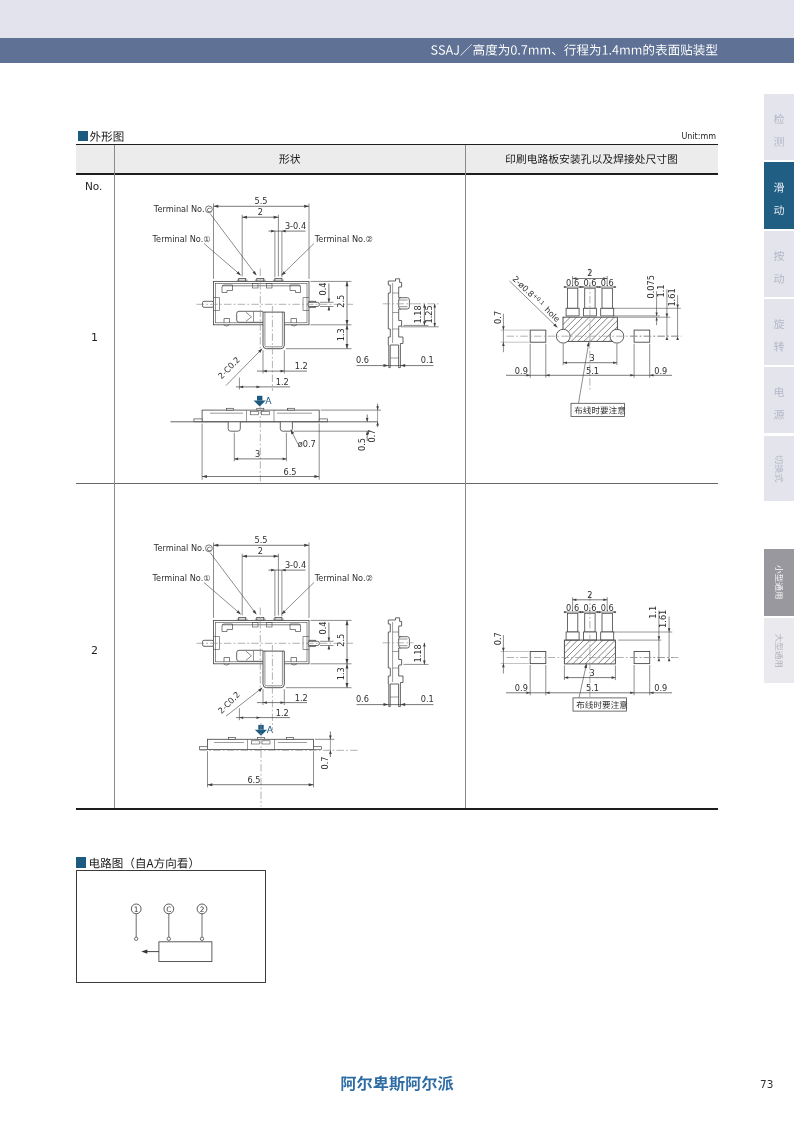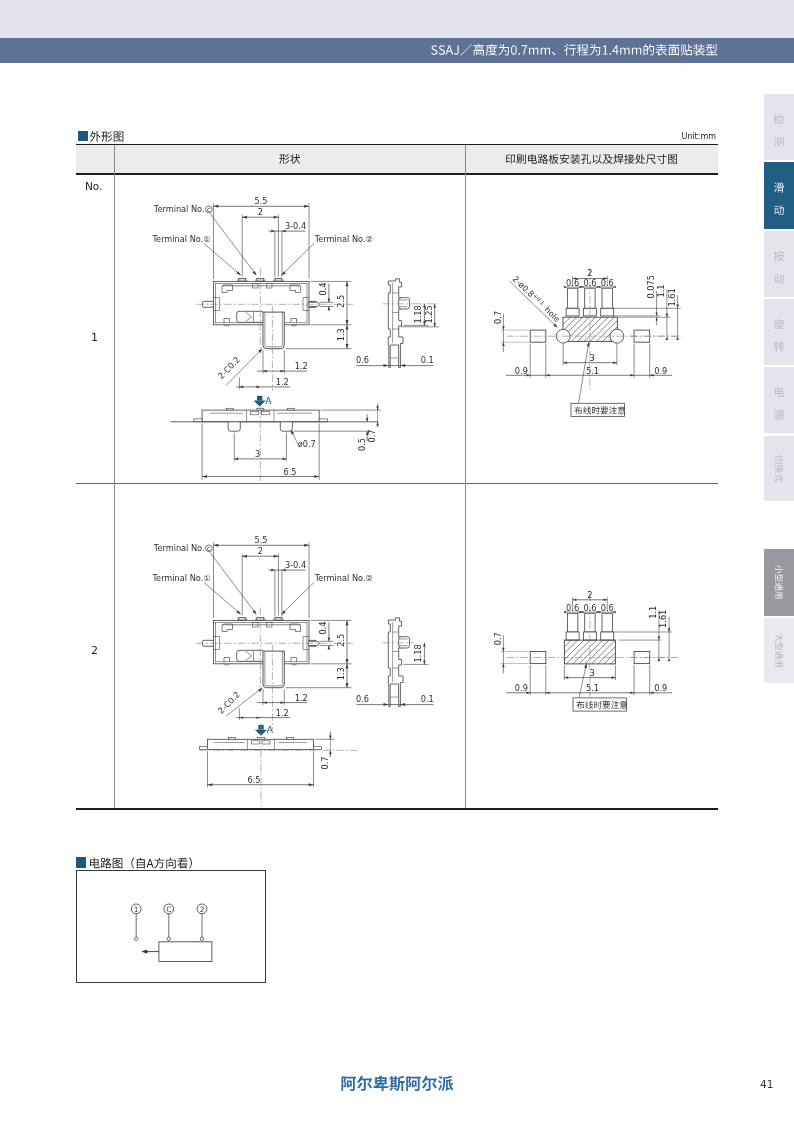--- a/index.html
+++ b/index.html
@@ -66,21 +66,21 @@
 <div class="tbl-line" style="left:76px; top:483.2px; width:642px; height:1px; background:#666;"></div>
 <div class="tbl-line" style="left:76px; top:808px; width:642px; height:2.2px;"></div>
 <div class="col-line" style="left:113.5px; top:145.3px; height:662.7px;"></div>
 <div class="col-line" style="left:465px; top:145.3px; height:662.7px;"></div>
 <div class="no-label" style="left:85px; top:151.5px; font-size:10.5px;margin-top:28px;">No.</div>
 <div class="no-label" style="left:91px; top:330.5px; font-size:11px;">1</div>
 <div class="no-label" style="left:91px; top:644px; font-size:11px;">2</div>
 
 <div class="sq" style="left:75.9px; top:857.2px;"></div>
 <div class="circuit-box"></div>
-<div class="pagenum">41</div>
+<div class="pagenum">73</div>
 
 <svg class="overlay" width="794" height="1123">
 <path transform="translate(430.53,54.60) scale(0.012600,-0.012600)" d="M304 -13Q226 -13 161 16Q95 45 48 95L103 159Q142 118 195 93Q248 68 305 68Q378 68 418 101Q459 134 459 187Q459 226 443 249Q426 272 399 287Q371 303 336 318L231 364Q197 379 163 402Q128 425 105 462Q82 499 82 552Q82 609 112 652Q142 696 194 721Q246 746 313 746Q379 746 435 721Q490 696 528 656L480 597Q446 628 405 647Q365 665 313 665Q251 665 214 637Q176 608 176 559Q176 523 195 500Q213 477 241 463Q269 449 298 436L402 391Q444 373 479 348Q513 323 533 286Q553 249 553 195Q553 137 523 90Q493 42 437 15Q381 -13 304 -13Z M900 -13Q822 -13 757 16Q691 45 644 95L699 159Q738 118 791 93Q844 68 901 68Q974 68 1014 101Q1055 134 1055 187Q1055 226 1039 249Q1022 272 995 287Q967 303 932 318L827 364Q793 379 759 402Q724 425 701 462Q678 499 678 552Q678 609 708 652Q738 696 790 721Q842 746 909 746Q975 746 1031 721Q1086 696 1124 656L1076 597Q1042 628 1001 647Q961 665 909 665Q847 665 810 637Q772 608 772 559Q772 523 791 500Q809 477 837 463Q865 449 894 436L998 391Q1040 373 1075 348Q1109 323 1129 286Q1149 249 1149 195Q1149 137 1119 90Q1089 42 1033 15Q977 -13 900 -13Z M1196 0 1444 733H1547L1796 0H1698L1570 410Q1550 473 1532 533Q1514 594 1496 658H1492Q1475 594 1457 533Q1438 473 1419 410L1289 0ZM1325 224V297H1663V224Z M2037 -13Q1967 -13 1917 16Q1868 46 1835 103L1901 151Q1926 106 1957 87Q1989 68 2028 68Q2088 68 2117 104Q2146 141 2146 224V733H2239V215Q2239 152 2218 100Q2197 48 2153 17Q2108 -13 2037 -13Z M3271 846 3301 816 2399 -86 2369 -56Z M3394 736H4272V670H3394ZM3621 559V468H4054V559ZM3546 614H4132V413H3546ZM3431 357H4216V294H3503V-79H3431ZM4165 357H4240V0Q4240 -28 4232 -41Q4224 -55 4204 -63Q4184 -70 4151 -71Q4118 -72 4070 -72Q4067 -59 4060 -43Q4053 -27 4046 -15Q4068 -16 4089 -16Q4110 -16 4126 -16Q4142 -16 4148 -16Q4165 -15 4165 -1ZM3776 826 3848 843Q3862 812 3875 774Q3889 736 3895 712L3818 689Q3812 716 3800 755Q3787 794 3776 826ZM3656 235H4041V29H3656V85H3973V179H3656ZM3616 235H3687V-21H3616Z M4560 557H5272V495H4560ZM4574 265H5147V203H4574ZM4721 644H4793V389H5036V644H5110V329H4721ZM5127 265H5142L5155 268L5202 243Q5161 166 5093 111Q5026 56 4940 20Q4854 -17 4757 -40Q4660 -62 4557 -74Q4554 -61 4545 -42Q4536 -23 4527 -10Q4622 -2 4714 17Q4807 36 4887 67Q4968 99 5030 145Q5092 191 5127 254ZM4734 215Q4784 149 4869 101Q4953 54 5062 25Q5172 -4 5297 -15Q5289 -23 5281 -34Q5272 -46 5265 -58Q5258 -70 5253 -80Q5126 -65 5014 -31Q4903 2 4815 57Q4727 112 4670 189ZM4496 741H5283V670H4496ZM4461 741H4536V469Q4536 409 4532 339Q4529 268 4519 194Q4509 120 4490 50Q4471 -20 4439 -80Q4432 -74 4419 -67Q4407 -61 4394 -55Q4381 -48 4372 -46Q4403 11 4421 77Q4438 143 4447 212Q4456 281 4459 347Q4461 412 4461 468ZM4808 827 4883 845Q4901 815 4917 779Q4934 742 4941 717L4863 696Q4856 722 4841 759Q4826 797 4808 827Z M5417 599H6188V524H5417ZM6158 599H6236Q6236 599 6235 592Q6235 584 6235 575Q6235 566 6235 560Q6229 410 6223 305Q6217 200 6209 133Q6202 65 6191 27Q6181 -11 6166 -28Q6149 -49 6130 -58Q6111 -66 6083 -69Q6057 -71 6013 -70Q5970 -70 5923 -67Q5922 -50 5915 -28Q5908 -6 5897 11Q5948 6 5991 6Q6034 5 6052 5Q6068 4 6078 7Q6088 10 6096 19Q6108 32 6117 68Q6126 103 6134 170Q6141 236 6147 338Q6153 440 6158 584ZM5746 838H5822V719Q5822 652 5816 574Q5811 496 5791 413Q5772 329 5731 246Q5690 162 5622 83Q5554 3 5449 -66Q5443 -57 5432 -47Q5422 -37 5411 -27Q5399 -17 5390 -11Q5490 54 5556 128Q5621 202 5660 280Q5699 358 5717 436Q5735 513 5741 585Q5746 657 5746 720ZM5497 784 5561 812Q5592 779 5623 737Q5654 695 5670 665L5602 632Q5592 653 5575 679Q5558 705 5537 733Q5517 761 5497 784ZM5834 371 5896 401Q5922 372 5949 337Q5976 302 6000 269Q6023 235 6036 209L5970 173Q5957 200 5935 234Q5913 269 5886 305Q5860 340 5834 371Z M6613 -13Q6544 -13 6492 29Q6441 71 6413 156Q6385 241 6385 369Q6385 497 6413 580Q6441 664 6492 705Q6544 746 6613 746Q6683 746 6734 705Q6785 663 6813 580Q6841 497 6841 369Q6841 241 6813 156Q6785 71 6734 29Q6683 -13 6613 -13ZM6613 61Q6655 61 6686 93Q6718 125 6735 194Q6753 262 6753 369Q6753 476 6735 544Q6718 611 6686 642Q6655 674 6613 674Q6572 674 6540 642Q6508 611 6491 544Q6473 476 6473 369Q6473 262 6491 194Q6508 125 6540 93Q6572 61 6613 61Z M7029 -13Q7002 -13 6982 6Q6963 26 6963 56Q6963 88 6982 107Q7002 126 7029 126Q7056 126 7076 107Q7095 88 7095 56Q7095 26 7076 6Q7056 -13 7029 -13Z M7366 0Q7371 104 7384 192Q7396 279 7420 357Q7444 434 7481 507Q7519 580 7573 655H7217V733H7676V678Q7612 595 7571 519Q7531 443 7508 364Q7486 285 7475 196Q7465 108 7461 0Z M7815 0V543H7890L7899 464H7901Q7937 503 7979 530Q8022 557 8070 557Q8133 557 8168 529Q8203 501 8220 453Q8263 499 8306 528Q8350 557 8400 557Q8483 557 8523 502Q8564 448 8564 344V0H8473V332Q8473 409 8449 443Q8424 477 8372 477Q8341 477 8307 457Q8274 436 8235 394V0H8144V332Q8144 409 8120 443Q8095 477 8043 477Q8012 477 7978 457Q7944 436 7907 394V0Z M8741 0V543H8816L8825 464H8827Q8863 503 8905 530Q8948 557 8996 557Q9059 557 9094 529Q9129 501 9146 453Q9189 499 9232 528Q9276 557 9326 557Q9409 557 9449 502Q9490 448 9490 344V0H9399V332Q9399 409 9375 443Q9350 477 9298 477Q9267 477 9233 457Q9200 436 9161 394V0H9070V332Q9070 409 9046 443Q9021 477 8969 477Q8938 477 8904 457Q8870 436 8833 394V0Z M9848 -56Q9816 -16 9778 24Q9740 64 9701 101Q9663 138 9627 167L9692 224Q9728 195 9768 157Q9808 119 9846 79Q9885 39 9916 2Z M11010 780H11502V708H11010ZM11303 482H11379V16Q11379 -19 11369 -37Q11359 -56 11334 -66Q11308 -74 11263 -75Q11219 -77 11145 -77Q11143 -62 11136 -41Q11129 -20 11120 -3Q11156 -4 11188 -5Q11220 -6 11244 -5Q11268 -5 11277 -5Q11291 -4 11297 1Q11303 5 11303 17ZM10966 504H11530V432H10966ZM10767 426 10833 492 10841 488V-83H10767ZM10882 626 10953 600Q10915 537 10865 474Q10815 411 10760 356Q10706 302 10653 259Q10647 267 10638 279Q10628 291 10618 303Q10608 315 10600 322Q10652 359 10704 408Q10755 457 10802 513Q10848 569 10882 626ZM10842 841 10914 811Q10881 768 10837 722Q10794 677 10746 636Q10699 594 10654 562Q10649 570 10641 582Q10634 593 10625 604Q10617 616 10610 622Q10652 651 10696 688Q10739 725 10778 765Q10816 805 10842 841Z M12219 369H12293V-32H12219ZM12000 396H12516V330H12000ZM11956 13H12538V-53H11956ZM12023 209H12494V144H12023ZM12107 733V549H12409V733ZM12037 798H12482V484H12037ZM11787 757H11861V-78H11787ZM11624 558H11986V488H11624ZM11791 531 11838 511Q11823 458 11801 402Q11779 345 11753 289Q11728 234 11699 186Q11671 137 11642 103Q11636 118 11625 138Q11613 158 11603 172Q11631 202 11658 244Q11685 286 11711 335Q11736 384 11757 434Q11778 485 11791 531ZM11936 826 11988 768Q11942 750 11883 734Q11824 718 11762 707Q11699 695 11640 687Q11638 699 11631 716Q11624 732 11618 744Q11674 754 11734 766Q11793 778 11846 794Q11899 809 11936 826ZM11857 430Q11867 421 11887 402Q11906 382 11929 360Q11952 337 11971 317Q11989 297 11997 288L11952 229Q11943 244 11926 267Q11910 290 11890 316Q11870 342 11852 364Q11834 386 11822 399Z M12657 599H13428V524H12657ZM13398 599H13476Q13476 599 13475 592Q13475 584 13475 575Q13475 566 13475 560Q13469 410 13463 305Q13457 200 13449 133Q13442 65 13431 27Q13421 -11 13406 -28Q13389 -49 13370 -58Q13351 -66 13323 -69Q13297 -71 13253 -70Q13210 -70 13163 -67Q13162 -50 13155 -28Q13148 -6 13137 11Q13188 6 13231 6Q13274 5 13292 5Q13308 4 13318 7Q13328 10 13336 19Q13348 32 13357 68Q13366 103 13374 170Q13381 236 13387 338Q13393 440 13398 584ZM12986 838H13062V719Q13062 652 13056 574Q13051 496 13031 413Q13012 329 12971 246Q12930 162 12862 83Q12794 3 12689 -66Q12683 -57 12672 -47Q12662 -37 12651 -27Q12639 -17 12630 -11Q12730 54 12796 128Q12861 202 12900 280Q12939 358 12957 436Q12975 513 12981 585Q12986 657 12986 720ZM12737 784 12801 812Q12832 779 12863 737Q12894 695 12910 665L12842 632Q12832 653 12815 679Q12798 705 12777 733Q12757 761 12737 784ZM13074 371 13136 401Q13162 372 13189 337Q13216 302 13240 269Q13263 235 13276 209L13210 173Q13197 200 13175 234Q13153 269 13126 305Q13100 340 13074 371Z M13663 0V76H13827V623H13696V681Q13745 690 13782 703Q13818 716 13848 733H13918V76H14065V0Z M14269 -13Q14242 -13 14222 6Q14203 26 14203 56Q14203 88 14222 107Q14242 126 14269 126Q14296 126 14316 107Q14335 88 14335 56Q14335 26 14316 6Q14296 -13 14269 -13Z M14748 0V500Q14748 527 14750 566Q14752 605 14753 633H14749Q14735 607 14721 579Q14706 552 14690 525L14523 275H14932V202H14428V262L14733 733H14834V0Z M15055 0V543H15130L15139 464H15141Q15177 503 15219 530Q15262 557 15310 557Q15373 557 15408 529Q15443 501 15460 453Q15503 499 15546 528Q15590 557 15640 557Q15723 557 15763 502Q15804 448 15804 344V0H15713V332Q15713 409 15689 443Q15664 477 15612 477Q15581 477 15547 457Q15514 436 15475 394V0H15384V332Q15384 409 15360 443Q15335 477 15283 477Q15252 477 15218 457Q15184 436 15147 394V0Z M15981 0V543H16056L16065 464H16067Q16103 503 16145 530Q16188 557 16236 557Q16299 557 16334 529Q16369 501 16386 453Q16429 499 16472 528Q16516 557 16566 557Q16649 557 16689 502Q16730 448 16730 344V0H16639V332Q16639 409 16615 443Q16590 477 16538 477Q16507 477 16473 457Q16440 436 16401 394V0H16310V332Q16310 409 16286 443Q16261 477 16209 477Q16178 477 16144 457Q16110 436 16073 394V0Z M16946 679H17250V25H16946V93H17181V612H16946ZM16902 679H16971V-54H16902ZM16941 401H17217V335H16941ZM17055 842 17136 828Q17121 781 17103 733Q17086 685 17071 651L17010 666Q17019 691 17027 722Q17036 753 17043 785Q17051 817 17055 842ZM17393 682H17700V613H17393ZM17673 682H17744Q17744 682 17744 675Q17744 668 17744 658Q17744 649 17743 644Q17737 472 17731 353Q17726 234 17718 158Q17710 83 17699 41Q17689 -1 17674 -19Q17657 -41 17639 -50Q17620 -58 17593 -61Q17568 -63 17527 -62Q17487 -62 17444 -59Q17443 -43 17437 -22Q17430 -1 17419 13Q17469 9 17509 8Q17550 7 17568 7Q17583 7 17593 10Q17602 14 17611 24Q17623 37 17633 78Q17642 118 17649 193Q17656 268 17662 385Q17668 501 17673 666ZM17413 844 17485 828Q17467 753 17442 682Q17416 610 17386 547Q17355 484 17321 436Q17314 442 17303 450Q17291 459 17279 467Q17267 474 17258 479Q17293 524 17322 582Q17351 641 17374 708Q17397 775 17413 844ZM17367 423 17426 456Q17454 421 17484 379Q17515 337 17541 298Q17568 259 17584 229L17520 189Q17505 220 17480 260Q17454 301 17424 343Q17395 386 17367 423Z M17920 751H18717V686H17920ZM17971 601H18673V539H17971ZM17880 450H18749V385H17880ZM18275 840H18351V397H18275ZM18259 433 18323 403Q18286 358 18237 317Q18187 276 18131 239Q18075 202 18016 172Q17957 143 17901 122Q17896 131 17887 142Q17878 154 17869 165Q17859 176 17851 183Q17906 201 17964 227Q18023 254 18078 287Q18132 320 18179 358Q18226 395 18259 433ZM18370 416Q18403 320 18461 241Q18519 162 18599 105Q18680 48 18782 19Q18773 11 18764 -1Q18755 -12 18746 -24Q18738 -36 18732 -47Q18626 -11 18544 52Q18461 114 18401 202Q18341 290 18302 398ZM18661 346 18723 302Q18673 260 18613 218Q18553 175 18502 146L18453 185Q18487 206 18525 234Q18563 262 18599 291Q18635 320 18661 346ZM18067 -79 18061 -15 18096 15 18394 104Q18395 88 18399 69Q18403 50 18406 38Q18302 4 18238 -16Q18175 -37 18141 -48Q18106 -60 18091 -66Q18076 -73 18067 -79ZM18067 -79Q18065 -70 18059 -57Q18054 -44 18047 -31Q18041 -19 18034 -11Q18047 -4 18060 11Q18073 25 18073 55V270H18150V-9Q18150 -9 18142 -14Q18134 -18 18121 -26Q18109 -34 18096 -44Q18084 -53 18076 -62Q18067 -71 18067 -79Z M19170 395H19445V334H19170ZM19170 221H19447V160H19170ZM18965 43H19671V-27H18965ZM18919 576H19711V-80H19635V506H18991V-80H18919ZM19135 533H19204V10H19135ZM19416 533H19485V13H19416ZM19265 741 19353 720Q19337 670 19321 617Q19305 564 19290 526L19222 546Q19230 573 19239 607Q19247 641 19255 676Q19262 712 19265 741ZM18873 774H19760V702H18873Z M20460 840H20530V328H20460ZM20496 640H20775V569H20496ZM20335 38H20708V-32H20335ZM20299 360H20743V-76H20674V290H20366V-80H20299ZM20038 652H20104V373Q20104 318 20097 257Q20090 196 20070 134Q20049 73 20008 17Q19967 -38 19897 -81Q19890 -70 19877 -55Q19863 -40 19852 -32Q19918 6 19955 56Q19993 105 20010 161Q20028 216 20033 271Q20038 325 20038 373ZM20083 127 20137 160Q20157 133 20178 100Q20199 68 20218 38Q20237 9 20248 -14L20190 -53Q20180 -29 20162 2Q20145 33 20124 66Q20103 99 20083 127ZM19901 785H20245V179H20179V717H19963V177H19901Z M21264 287 21323 261Q21287 224 21238 191Q21188 158 21131 131Q21074 103 21014 81Q20953 60 20895 46Q20887 59 20875 75Q20863 92 20852 102Q20910 114 20969 132Q21027 150 21083 174Q21138 198 21185 227Q21232 255 21264 287ZM21362 286Q21396 210 21456 150Q21515 90 21597 50Q21678 9 21776 -12Q21765 -22 21752 -41Q21739 -59 21733 -74Q21629 -49 21545 -2Q21462 45 21399 114Q21337 182 21298 270ZM21654 230 21709 189Q21679 169 21643 148Q21606 127 21570 108Q21533 90 21501 76L21456 112Q21488 127 21524 147Q21561 167 21595 189Q21630 211 21654 230ZM20867 309H21764V247H20867ZM21201 702H21750V636H21201ZM21231 477H21731V411H21231ZM21087 840H21157V369H21087ZM21439 840H21514V435H21439ZM20883 742 20929 785Q20962 764 20998 735Q21034 706 21053 682L21005 634Q20993 650 20973 669Q20952 688 20929 707Q20905 727 20883 742ZM20852 485Q20901 505 20969 535Q21037 566 21108 598L21123 536Q21060 506 20995 476Q20931 447 20878 422ZM21048 -85 21045 -30 21081 -4 21393 60Q21391 47 21390 29Q21389 11 21390 0Q21283 -24 21218 -38Q21154 -53 21120 -62Q21085 -70 21071 -75Q21056 -80 21048 -85ZM21048 -85Q21047 -76 21042 -65Q21038 -54 21033 -42Q21028 -31 21023 -24Q21033 -20 21045 -13Q21057 -7 21066 6Q21075 19 21075 39V160L21148 160V-21Q21148 -21 21138 -25Q21128 -29 21113 -36Q21099 -43 21084 -51Q21069 -60 21058 -68Q21048 -77 21048 -85ZM21254 375 21326 396Q21343 370 21359 338Q21375 307 21382 284L21306 260Q21299 283 21284 316Q21269 349 21254 375Z M21915 799H22367V733H21915ZM21882 595H22388V528H21882ZM21862 25H22767V-45H21862ZM21966 221H22663V152H21966ZM22203 772H22274V313H22203ZM22282 332H22359V-23H22282ZM22450 783H22519V448H22450ZM22637 834H22708V386Q22708 355 22700 339Q22693 323 22670 314Q22647 306 22610 303Q22573 301 22520 301Q22517 316 22510 336Q22503 355 22495 370Q22538 369 22572 369Q22606 368 22617 369Q22629 370 22633 374Q22637 377 22637 387ZM22010 771H22079V601Q22079 549 22067 492Q22056 435 22022 382Q21989 329 21923 288Q21919 296 21909 306Q21900 316 21890 325Q21881 335 21874 340Q21934 377 21963 421Q21991 465 22000 512Q22010 559 22010 602Z" fill="#ffffff"></path>
 <text x="-999" y="-999" font-size="1" fill="none">SSAJ／高度为0.7mm、行程为1.4mm的表面贴装型</text>
 <path transform="translate(89.50,140.80) scale(0.011600,-0.011600)" d="M222 687H468V616H222ZM611 840H689V-79H611ZM163 398 208 448Q240 429 276 403Q311 378 343 352Q374 326 393 306L347 249Q328 270 296 297Q265 324 230 350Q195 377 163 398ZM231 841 306 827Q285 732 255 644Q225 556 187 481Q149 406 103 348Q96 355 85 364Q73 373 61 382Q48 391 39 396Q85 448 122 518Q159 588 186 671Q214 753 231 841ZM444 687H458L473 690L525 674Q499 476 440 331Q380 185 294 86Q208 -13 101 -72Q95 -63 83 -50Q72 -38 60 -27Q48 -16 38 -10Q145 44 228 134Q311 225 366 357Q422 489 444 669ZM659 492 716 537Q759 504 807 463Q854 422 897 382Q939 342 966 311L904 258Q879 290 837 332Q796 373 749 415Q703 457 659 492Z M1058 778H1573V708H1058ZM1041 449H1586V379H1041ZM1404 760H1478V-79H1404ZM1172 760H1243V439Q1243 345 1234 252Q1224 160 1192 74Q1161 -12 1093 -86Q1088 -78 1078 -68Q1067 -59 1057 -50Q1046 -41 1037 -36Q1098 32 1127 110Q1155 188 1164 271Q1172 355 1172 439ZM1846 824 1917 795Q1880 749 1832 705Q1784 661 1732 623Q1679 585 1628 557Q1619 570 1604 585Q1588 600 1574 610Q1622 635 1673 669Q1724 703 1770 743Q1815 784 1846 824ZM1875 548 1943 520Q1905 471 1854 424Q1803 377 1748 336Q1692 295 1638 266Q1629 278 1614 293Q1599 308 1584 319Q1636 345 1690 382Q1744 419 1793 462Q1842 505 1875 548ZM1898 278 1968 250Q1926 181 1866 119Q1806 58 1735 7Q1663 -43 1586 -79Q1577 -65 1562 -48Q1547 -31 1532 -19Q1607 12 1676 57Q1746 103 1803 159Q1861 215 1898 278Z M2084 796H2917V-80H2842V728H2156V-80H2084ZM2126 29H2885V-38H2126ZM2375 279 2407 325Q2447 317 2491 304Q2535 292 2576 277Q2616 263 2644 250L2613 199Q2585 213 2544 228Q2504 244 2460 257Q2415 270 2375 279ZM2414 708 2477 686Q2449 641 2410 598Q2372 554 2330 517Q2287 480 2245 452Q2240 459 2230 467Q2220 476 2210 484Q2200 492 2192 497Q2256 535 2316 591Q2376 646 2414 708ZM2681 628H2695L2706 631L2749 606Q2711 544 2650 492Q2590 441 2516 401Q2443 361 2364 332Q2286 303 2210 285Q2206 294 2201 306Q2195 318 2188 328Q2181 339 2174 346Q2248 361 2324 386Q2400 411 2469 446Q2539 481 2594 524Q2649 567 2681 617ZM2370 573Q2414 521 2486 477Q2558 433 2645 402Q2733 370 2823 353Q2813 344 2800 327Q2788 310 2781 296Q2690 316 2601 352Q2513 388 2438 438Q2364 488 2315 548ZM2391 628H2704V570H2351ZM2275 152 2310 203Q2361 197 2416 188Q2472 178 2527 166Q2582 155 2630 142Q2679 129 2715 117L2682 61Q2634 78 2565 96Q2496 113 2420 128Q2344 144 2275 152Z" fill="#1c1c1c"></path>
 <text x="-999" y="-999" font-size="1" fill="none">外形图</text>
 <path transform="translate(278.90,163.00) scale(0.010800,-0.010800)" d="M58 778H573V708H58ZM41 449H586V379H41ZM404 760H478V-79H404ZM172 760H243V439Q243 345 234 252Q224 160 192 74Q161 -12 93 -86Q88 -78 78 -68Q67 -59 57 -50Q46 -41 37 -36Q98 32 127 110Q155 188 164 271Q172 355 172 439ZM846 824 917 795Q880 749 832 705Q784 661 732 623Q679 585 628 557Q619 570 604 585Q588 600 574 610Q622 635 673 669Q724 703 770 743Q815 784 846 824ZM875 548 943 520Q905 471 854 424Q803 377 748 336Q692 295 638 266Q629 278 614 293Q599 308 584 319Q636 345 690 382Q744 419 793 462Q842 505 875 548ZM898 278 968 250Q926 181 866 119Q806 58 735 7Q663 -43 586 -79Q577 -65 562 -48Q547 -31 532 -19Q607 12 676 57Q746 103 803 159Q861 215 898 278Z M1356 545H1951V471H1356ZM1666 513Q1688 394 1729 291Q1769 188 1829 109Q1890 30 1973 -16Q1964 -23 1953 -34Q1943 -45 1933 -57Q1924 -68 1918 -78Q1833 -25 1771 61Q1710 146 1669 258Q1628 369 1603 499ZM1741 774 1798 806Q1820 780 1844 748Q1868 717 1888 687Q1909 657 1921 634L1860 596Q1848 619 1829 650Q1809 681 1786 714Q1763 747 1741 774ZM1589 838H1663V605Q1663 524 1654 436Q1645 348 1617 258Q1589 169 1534 83Q1479 -2 1388 -78Q1377 -67 1360 -53Q1342 -40 1327 -30Q1416 43 1468 124Q1521 205 1547 288Q1573 372 1581 453Q1589 534 1589 605ZM1247 841H1321V-78H1247ZM1049 674 1106 709Q1131 681 1156 649Q1181 616 1203 584Q1225 553 1237 528L1175 486Q1164 512 1143 544Q1122 577 1097 611Q1073 645 1049 674ZM1032 194Q1075 228 1137 282Q1198 336 1260 394L1291 333Q1237 281 1181 227Q1124 174 1076 130Z" fill="#1f1f1f"></path>
 <path transform="translate(505.10,163.00) scale(0.010800,-0.010800)" d="M140 487H456V414H140ZM839 770H914V173Q914 141 906 121Q898 100 873 90Q850 80 810 77Q771 74 715 74Q713 86 708 101Q703 115 697 130Q691 144 685 155Q731 154 769 153Q806 153 818 153Q831 154 835 158Q839 162 839 174ZM533 770H880V695H608V-78H533ZM395 820 455 760Q410 741 354 723Q299 705 241 690Q182 675 127 663Q124 676 117 693Q109 711 103 723Q155 736 210 751Q264 767 313 785Q361 803 395 820ZM103 723H179V108L93 37Q90 47 85 62Q79 76 73 91Q66 106 60 115Q73 122 88 138Q103 154 103 183ZM93 37 88 105 129 135 452 212Q452 196 453 176Q454 155 457 143Q367 120 306 103Q245 87 206 76Q168 66 146 59Q124 52 112 47Q100 42 93 37Z M1647 736H1718V173H1647ZM1847 821H1920V20Q1920 -17 1910 -36Q1900 -54 1878 -64Q1855 -73 1814 -76Q1774 -79 1718 -79Q1715 -63 1708 -41Q1701 -18 1693 -1Q1737 -2 1775 -2Q1813 -2 1826 -2Q1838 -1 1843 3Q1847 7 1847 20ZM1346 525H1411V-78H1346ZM1515 417H1578V110Q1578 87 1573 73Q1568 58 1552 50Q1536 41 1511 39Q1487 37 1451 37Q1450 51 1444 69Q1438 86 1430 99Q1457 98 1477 98Q1496 98 1503 98Q1511 99 1513 101Q1515 104 1515 111ZM1106 783H1174V445Q1174 389 1171 324Q1168 258 1159 190Q1150 122 1132 57Q1115 -7 1086 -61Q1081 -54 1070 -46Q1060 -37 1049 -30Q1038 -22 1029 -18Q1056 32 1072 91Q1087 149 1095 211Q1102 273 1104 333Q1106 393 1106 445ZM1143 783H1574V520H1143V588H1503V715H1143ZM1192 417H1547V353H1250V30H1192Z M2164 478H2827V408H2164ZM2452 838H2531V83Q2531 54 2536 39Q2542 24 2557 19Q2572 13 2602 13Q2611 13 2632 13Q2653 13 2679 13Q2706 13 2733 13Q2759 13 2782 13Q2804 13 2814 13Q2842 13 2857 27Q2871 41 2877 76Q2884 112 2887 176Q2902 165 2923 156Q2945 147 2962 142Q2956 67 2943 22Q2929 -23 2901 -43Q2872 -63 2818 -63Q2810 -63 2788 -63Q2766 -63 2736 -63Q2707 -63 2678 -63Q2649 -63 2626 -63Q2604 -63 2597 -63Q2541 -63 2509 -50Q2477 -38 2465 -5Q2452 27 2452 85ZM2171 695H2865V191H2171V264H2788V621H2171ZM2126 695H2204V129H2126Z M3530 25H3860V-41H3530ZM3579 738H3843V672H3579ZM3501 283H3894V-75H3823V218H3571V-78H3501ZM3816 738H3830L3844 741L3891 720Q3863 628 3816 551Q3769 475 3709 413Q3649 352 3581 306Q3512 260 3441 229Q3434 242 3421 259Q3409 277 3397 287Q3464 312 3528 354Q3592 396 3649 453Q3706 509 3749 577Q3792 646 3816 725ZM3597 841 3668 823Q3646 756 3615 692Q3583 628 3546 573Q3508 519 3467 477Q3461 484 3450 493Q3439 502 3428 512Q3416 521 3408 526Q3470 581 3519 665Q3568 748 3597 841ZM3577 696Q3598 642 3634 586Q3671 529 3720 476Q3770 422 3833 377Q3897 333 3973 304Q3966 297 3957 286Q3948 275 3940 263Q3932 251 3926 241Q3849 275 3786 323Q3722 371 3673 428Q3624 484 3587 543Q3551 601 3528 655ZM3089 396H3153V34H3089ZM3156 732V556H3345V732ZM3089 798H3414V490H3089ZM3231 523H3299V66H3231ZM3038 42Q3087 51 3151 66Q3215 80 3287 97Q3359 114 3431 131L3438 64Q3335 38 3233 13Q3131 -12 3051 -31ZM3255 346H3424V279H3255Z M4058 647H4387V577H4058ZM4197 840H4267V-79H4197ZM4197 602 4236 585Q4225 524 4207 459Q4190 394 4168 332Q4146 269 4121 216Q4096 162 4071 125Q4067 135 4060 148Q4054 162 4046 175Q4039 188 4032 197Q4058 229 4083 276Q4107 323 4129 378Q4151 433 4169 491Q4186 548 4197 602ZM4263 551Q4271 541 4289 515Q4306 490 4326 459Q4345 429 4362 404Q4379 378 4385 366L4339 309Q4332 327 4318 357Q4303 387 4287 419Q4270 451 4255 478Q4240 506 4230 522ZM4428 746H4501V501Q4501 438 4496 363Q4491 287 4478 208Q4464 129 4438 54Q4411 -20 4368 -82Q4361 -76 4350 -67Q4338 -59 4327 -51Q4315 -44 4306 -40Q4348 19 4372 89Q4397 158 4409 231Q4421 303 4424 373Q4428 443 4428 502ZM4463 544H4864V476H4463ZM4838 544H4851L4864 547L4911 533Q4883 370 4822 250Q4762 130 4676 49Q4591 -32 4486 -80Q4481 -71 4473 -59Q4465 -48 4457 -37Q4448 -26 4440 -19Q4536 21 4617 96Q4698 171 4756 280Q4813 389 4838 530ZM4592 501Q4620 382 4670 278Q4719 175 4793 98Q4867 22 4967 -18Q4958 -25 4949 -36Q4939 -48 4930 -60Q4921 -71 4915 -82Q4812 -35 4736 48Q4661 132 4610 244Q4560 355 4528 488ZM4879 821 4929 761Q4885 743 4827 730Q4769 716 4705 707Q4640 697 4575 691Q4509 685 4449 682Q4447 695 4441 714Q4435 733 4428 746Q4487 749 4550 756Q4613 762 4675 771Q4736 781 4788 793Q4841 805 4879 821Z M5093 725H5908V522H5829V654H5168V522H5093ZM5668 414 5748 396Q5700 256 5614 163Q5528 70 5407 14Q5285 -43 5130 -77Q5126 -68 5117 -55Q5109 -42 5100 -29Q5090 -17 5082 -9Q5237 19 5354 70Q5472 120 5550 204Q5629 288 5668 414ZM5069 449H5935V378H5069ZM5414 823 5491 842Q5509 810 5528 772Q5546 733 5556 708L5477 685Q5467 711 5449 751Q5431 790 5414 823ZM5192 222 5247 276Q5331 250 5425 216Q5518 182 5609 144Q5700 106 5779 67Q5857 28 5914 -8L5852 -73Q5799 -38 5722 2Q5646 42 5555 83Q5465 123 5372 158Q5278 194 5192 222ZM5192 223Q5222 260 5254 307Q5285 354 5317 407Q5348 459 5375 512Q5402 565 5421 612L5502 596Q5482 547 5454 495Q5427 443 5397 392Q5367 342 5338 297Q5308 252 5283 218Z M6449 287 6508 261Q6472 224 6423 191Q6373 158 6316 131Q6259 103 6199 81Q6138 60 6080 46Q6072 59 6060 75Q6048 92 6037 102Q6095 114 6154 132Q6212 150 6268 174Q6323 198 6370 227Q6417 255 6449 287ZM6547 286Q6581 210 6641 150Q6700 90 6782 50Q6863 9 6961 -12Q6950 -22 6937 -41Q6924 -59 6918 -74Q6814 -49 6730 -2Q6647 45 6584 114Q6522 182 6483 270ZM6839 230 6894 189Q6864 169 6828 148Q6791 127 6755 108Q6718 90 6686 76L6641 112Q6673 127 6709 147Q6746 167 6780 189Q6815 211 6839 230ZM6052 309H6949V247H6052ZM6386 702H6935V636H6386ZM6416 477H6916V411H6416ZM6272 840H6342V369H6272ZM6624 840H6699V435H6624ZM6068 742 6114 785Q6147 764 6183 735Q6219 706 6238 682L6190 634Q6178 650 6158 669Q6137 688 6114 707Q6090 727 6068 742ZM6037 485Q6086 505 6154 535Q6222 566 6293 598L6308 536Q6245 506 6180 476Q6116 447 6063 422ZM6233 -85 6230 -30 6266 -4 6578 60Q6576 47 6575 29Q6574 11 6575 0Q6468 -24 6403 -38Q6339 -53 6305 -62Q6270 -70 6256 -75Q6241 -80 6233 -85ZM6233 -85Q6232 -76 6227 -65Q6223 -54 6218 -42Q6213 -31 6208 -24Q6218 -20 6230 -13Q6242 -7 6251 6Q6260 19 6260 39V160L6333 160V-21Q6333 -21 6323 -25Q6313 -29 6298 -36Q6284 -43 6269 -51Q6254 -60 6243 -68Q6233 -77 6233 -85ZM6439 375 6511 396Q6528 370 6544 338Q6560 307 6567 284L6491 260Q6484 283 6469 316Q6454 349 6439 375Z M7034 314Q7094 329 7174 349Q7254 370 7345 394Q7435 418 7524 442L7534 372Q7449 349 7363 324Q7276 300 7196 278Q7116 257 7051 238ZM7057 780H7475V710H7057ZM7257 565H7331V13Q7331 -20 7322 -38Q7314 -57 7291 -66Q7269 -75 7232 -77Q7195 -80 7139 -79Q7137 -64 7130 -42Q7123 -20 7115 -4Q7157 -5 7191 -5Q7226 -5 7237 -5Q7249 -5 7253 -1Q7257 3 7257 14ZM7454 780H7472L7487 785L7539 748Q7509 706 7470 663Q7430 620 7388 582Q7346 544 7305 516Q7300 523 7291 532Q7282 542 7274 550Q7265 559 7257 565Q7294 590 7332 624Q7369 659 7402 696Q7434 733 7454 764ZM7603 817H7678V58Q7678 20 7687 8Q7696 -3 7725 -3Q7731 -3 7748 -3Q7765 -3 7786 -3Q7807 -3 7824 -3Q7842 -3 7851 -3Q7871 -3 7881 13Q7891 28 7895 69Q7899 110 7901 186Q7916 175 7935 166Q7955 156 7970 152Q7966 69 7956 21Q7946 -28 7923 -49Q7899 -70 7855 -70Q7848 -70 7829 -70Q7810 -70 7786 -70Q7762 -70 7742 -70Q7723 -70 7716 -70Q7672 -70 7647 -59Q7623 -47 7613 -19Q7603 9 7603 60Z M8374 712 8438 747Q8468 711 8498 668Q8527 626 8552 586Q8577 545 8592 513L8525 473Q8511 506 8486 548Q8462 590 8433 633Q8403 676 8374 712ZM8651 208 8711 250Q8756 208 8806 158Q8855 108 8898 59Q8940 10 8966 -28L8900 -77Q8876 -38 8835 12Q8794 62 8745 113Q8697 165 8651 208ZM8761 801 8841 798Q8830 620 8807 480Q8783 341 8735 234Q8687 128 8607 49Q8526 -30 8403 -86Q8398 -78 8388 -65Q8378 -53 8367 -41Q8355 -29 8346 -21Q8467 27 8545 99Q8622 171 8666 271Q8711 371 8732 503Q8753 635 8761 801ZM8141 20 8129 97 8160 127 8473 274Q8476 258 8482 238Q8488 217 8493 204Q8406 162 8347 134Q8288 105 8251 85Q8214 66 8192 54Q8171 43 8160 35Q8149 27 8141 20ZM8141 20Q8138 29 8130 41Q8123 52 8115 64Q8106 76 8100 82Q8110 89 8124 101Q8138 114 8149 132Q8160 151 8160 173V763H8240V116Q8240 116 8230 109Q8220 102 8206 91Q8191 80 8176 67Q8162 54 8151 42Q8141 29 8141 20Z M9338 687Q9380 510 9457 370Q9534 230 9659 135Q9783 40 9964 -3Q9956 -11 9946 -23Q9936 -36 9928 -48Q9919 -61 9913 -73Q9774 -36 9669 31Q9564 98 9488 192Q9413 286 9360 407Q9308 527 9273 672ZM9090 786H9650V711H9090ZM9830 543H9845L9859 547L9909 526Q9878 396 9822 296Q9765 196 9687 123Q9610 50 9517 1Q9424 -48 9320 -78Q9316 -68 9309 -56Q9301 -44 9293 -32Q9285 -20 9277 -12Q9374 13 9462 57Q9550 102 9623 168Q9696 235 9750 325Q9803 415 9830 530ZM9614 543H9848V472H9598ZM9266 763H9344V628Q9344 569 9340 501Q9336 433 9322 361Q9308 289 9281 216Q9253 142 9207 71Q9161 0 9091 -66Q9085 -56 9075 -44Q9065 -32 9055 -20Q9044 -9 9035 -2Q9116 73 9163 155Q9209 237 9231 320Q9253 404 9260 482Q9266 561 9266 628ZM9632 786H9709Q9698 735 9685 677Q9672 620 9659 566Q9646 512 9634 472H9553Q9567 514 9581 568Q9596 622 9609 679Q9622 736 9632 786Z M10188 835H10261V493Q10261 416 10255 339Q10250 262 10233 188Q10215 114 10182 45Q10148 -23 10090 -84Q10084 -75 10075 -65Q10065 -54 10055 -45Q10045 -35 10037 -30Q10105 44 10137 130Q10169 217 10179 309Q10188 401 10188 493ZM10082 635 10138 628Q10137 588 10131 541Q10125 494 10116 449Q10107 404 10094 368L10038 391Q10050 422 10059 464Q10068 506 10074 551Q10080 596 10082 635ZM10344 665 10406 640Q10386 589 10362 532Q10338 475 10317 435L10271 456Q10283 484 10297 521Q10311 558 10324 596Q10336 634 10344 665ZM10236 277Q10244 268 10259 249Q10275 229 10293 205Q10312 181 10331 156Q10349 131 10364 112Q10379 93 10385 83L10332 29Q10322 49 10303 78Q10284 107 10262 138Q10240 169 10220 196Q10201 223 10188 240ZM10413 383H10928V314H10413ZM10377 203H10961V135H10377ZM10629 346H10704V-80H10629ZM10506 599V515H10831V599ZM10506 740V658H10831V740ZM10435 799H10904V456H10435Z M11028 309Q11083 323 11161 347Q11238 371 11319 397L11329 327Q11256 303 11182 279Q11108 255 11047 235ZM11041 638H11330V568H11041ZM11160 839H11230V10Q11230 -20 11222 -37Q11215 -54 11196 -63Q11179 -72 11151 -75Q11122 -78 11078 -77Q11077 -63 11070 -42Q11064 -22 11057 -7Q11087 -8 11111 -8Q11135 -8 11143 -8Q11160 -8 11160 9ZM11383 735H11926V669H11383ZM11348 501H11952V436H11348ZM11456 635 11513 659Q11536 629 11557 594Q11578 558 11588 532L11528 504Q11518 531 11498 568Q11478 605 11456 635ZM11769 658 11840 637Q11816 596 11791 552Q11765 508 11742 478L11681 497Q11697 519 11713 547Q11729 576 11744 605Q11759 635 11769 658ZM11335 326H11963V261H11335ZM11771 282 11843 269Q11822 191 11784 132Q11747 74 11688 33Q11629 -7 11546 -34Q11463 -61 11352 -78Q11347 -62 11338 -44Q11330 -25 11320 -14Q11458 1 11549 36Q11640 70 11693 130Q11747 191 11771 282ZM11400 136Q11430 174 11463 225Q11496 275 11526 329Q11556 383 11576 431L11646 418Q11624 368 11594 314Q11564 260 11533 212Q11501 163 11474 128ZM11400 136 11445 186Q11508 169 11576 144Q11644 120 11711 91Q11778 63 11836 33Q11894 4 11935 -25L11886 -82Q11847 -54 11790 -24Q11734 6 11668 36Q11602 65 11533 91Q11464 117 11400 136ZM11568 821 11637 832Q11657 804 11676 769Q11694 735 11704 709L11631 694Q11622 720 11604 756Q11586 792 11568 821Z M12236 681H12455V612H12236ZM12432 681H12446L12461 684L12511 670Q12487 465 12431 318Q12374 171 12290 73Q12205 -25 12096 -81Q12089 -73 12079 -61Q12068 -50 12056 -39Q12044 -28 12034 -23Q12142 30 12224 118Q12306 207 12359 341Q12412 476 12432 663ZM12219 555Q12247 419 12291 324Q12335 230 12391 172Q12447 114 12512 82Q12576 51 12647 39Q12718 28 12791 28Q12803 28 12825 28Q12848 28 12875 28Q12902 28 12926 28Q12950 29 12965 29Q12959 20 12952 5Q12946 -9 12941 -23Q12937 -38 12934 -49H12905H12787Q12704 -49 12625 -36Q12547 -23 12476 12Q12405 48 12345 113Q12284 178 12237 281Q12190 384 12160 535ZM12220 836 12299 817Q12282 716 12254 620Q12227 524 12192 443Q12156 362 12113 305Q12103 314 12085 327Q12067 339 12052 347Q12092 399 12125 476Q12158 553 12182 646Q12207 738 12220 836ZM12661 559 12721 594Q12759 552 12800 504Q12842 456 12878 409Q12915 363 12937 326L12871 285Q12851 322 12815 369Q12780 417 12740 467Q12699 517 12661 559ZM12615 838H12695V102H12615Z M13584 427Q13624 267 13715 153Q13806 38 13958 -9Q13949 -17 13939 -29Q13929 -41 13921 -54Q13912 -67 13906 -78Q13800 -39 13723 30Q13647 99 13595 195Q13543 292 13511 412ZM13221 792H13861V399H13221V472H13784V718H13221ZM13178 792H13258V509Q13258 444 13252 366Q13246 289 13230 209Q13213 129 13181 53Q13148 -22 13095 -84Q13089 -75 13077 -65Q13066 -54 13054 -45Q13042 -35 13033 -31Q13083 28 13112 96Q13142 164 13156 236Q13170 308 13174 378Q13178 448 13178 509Z M14052 627H14949V553H14052ZM14634 840H14713V32Q14713 -14 14700 -36Q14687 -57 14655 -67Q14624 -76 14567 -79Q14510 -82 14429 -82Q14427 -70 14421 -55Q14415 -40 14409 -25Q14402 -9 14395 2Q14442 1 14484 0Q14526 0 14557 0Q14589 0 14602 0Q14620 1 14627 8Q14634 14 14634 32ZM14167 414 14230 453Q14268 416 14304 371Q14341 326 14371 282Q14402 238 14418 202L14350 159Q14335 195 14306 239Q14276 284 14240 330Q14204 376 14167 414Z M15084 796H15917V-80H15842V728H15156V-80H15084ZM15126 29H15885V-38H15126ZM15375 279 15407 325Q15447 317 15491 304Q15535 292 15576 277Q15616 263 15644 250L15613 199Q15585 213 15544 228Q15504 244 15460 257Q15415 270 15375 279ZM15414 708 15477 686Q15449 641 15410 598Q15372 554 15330 517Q15287 480 15245 452Q15240 459 15230 467Q15220 476 15210 484Q15200 492 15192 497Q15256 535 15316 591Q15376 646 15414 708ZM15681 628H15695L15706 631L15749 606Q15711 544 15650 492Q15590 441 15516 401Q15443 361 15364 332Q15286 303 15210 285Q15206 294 15201 306Q15195 318 15188 328Q15181 339 15174 346Q15248 361 15324 386Q15400 411 15469 446Q15539 481 15594 524Q15649 567 15681 617ZM15370 573Q15414 521 15486 477Q15558 433 15645 402Q15733 370 15823 353Q15813 344 15800 327Q15788 310 15781 296Q15690 316 15601 352Q15513 388 15438 438Q15364 488 15315 548ZM15391 628H15704V570H15351ZM15275 152 15310 203Q15361 197 15416 188Q15472 178 15527 166Q15582 155 15630 142Q15679 129 15715 117L15682 61Q15634 78 15565 96Q15496 113 15420 128Q15344 144 15275 152Z" fill="#1f1f1f"></path>
 <path transform="translate(88.50,867.50) scale(0.011600,-0.011600)" d="M164 478H827V408H164ZM452 838H531V83Q531 54 536 39Q542 24 557 19Q572 13 602 13Q611 13 632 13Q653 13 679 13Q706 13 733 13Q759 13 782 13Q804 13 814 13Q842 13 857 27Q871 41 877 76Q884 112 887 176Q902 165 923 156Q945 147 962 142Q956 67 943 22Q929 -23 901 -43Q872 -63 818 -63Q810 -63 788 -63Q766 -63 736 -63Q707 -63 678 -63Q649 -63 626 -63Q604 -63 597 -63Q541 -63 509 -50Q477 -38 465 -5Q452 27 452 85ZM171 695H865V191H171V264H788V621H171ZM126 695H204V129H126Z M1530 25H1860V-41H1530ZM1579 738H1843V672H1579ZM1501 283H1894V-75H1823V218H1571V-78H1501ZM1816 738H1830L1844 741L1891 720Q1863 628 1816 551Q1769 475 1709 413Q1649 352 1581 306Q1512 260 1441 229Q1434 242 1421 259Q1409 277 1397 287Q1464 312 1528 354Q1592 396 1649 453Q1706 509 1749 577Q1792 646 1816 725ZM1597 841 1668 823Q1646 756 1615 692Q1583 628 1546 573Q1508 519 1467 477Q1461 484 1450 493Q1439 502 1428 512Q1416 521 1408 526Q1470 581 1519 665Q1568 748 1597 841ZM1577 696Q1598 642 1634 586Q1671 529 1720 476Q1770 422 1833 377Q1897 333 1973 304Q1966 297 1957 286Q1948 275 1940 263Q1932 251 1926 241Q1849 275 1786 323Q1722 371 1673 428Q1624 484 1587 543Q1551 601 1528 655ZM1089 396H1153V34H1089ZM1156 732V556H1345V732ZM1089 798H1414V490H1089ZM1231 523H1299V66H1231ZM1038 42Q1087 51 1151 66Q1215 80 1287 97Q1359 114 1431 131L1438 64Q1335 38 1233 13Q1131 -12 1051 -31ZM1255 346H1424V279H1255Z M2084 796H2917V-80H2842V728H2156V-80H2084ZM2126 29H2885V-38H2126ZM2375 279 2407 325Q2447 317 2491 304Q2535 292 2576 277Q2616 263 2644 250L2613 199Q2585 213 2544 228Q2504 244 2460 257Q2415 270 2375 279ZM2414 708 2477 686Q2449 641 2410 598Q2372 554 2330 517Q2287 480 2245 452Q2240 459 2230 467Q2220 476 2210 484Q2200 492 2192 497Q2256 535 2316 591Q2376 646 2414 708ZM2681 628H2695L2706 631L2749 606Q2711 544 2650 492Q2590 441 2516 401Q2443 361 2364 332Q2286 303 2210 285Q2206 294 2201 306Q2195 318 2188 328Q2181 339 2174 346Q2248 361 2324 386Q2400 411 2469 446Q2539 481 2594 524Q2649 567 2681 617ZM2370 573Q2414 521 2486 477Q2558 433 2645 402Q2733 370 2823 353Q2813 344 2800 327Q2788 310 2781 296Q2690 316 2601 352Q2513 388 2438 438Q2364 488 2315 548ZM2391 628H2704V570H2351ZM2275 152 2310 203Q2361 197 2416 188Q2472 178 2527 166Q2582 155 2630 142Q2679 129 2715 117L2682 61Q2634 78 2565 96Q2496 113 2420 128Q2344 144 2275 152Z M3695 380Q3695 478 3720 563Q3744 648 3789 722Q3834 795 3894 856L3954 825Q3897 766 3855 696Q3813 627 3790 548Q3768 470 3768 380Q3768 291 3790 212Q3813 133 3855 64Q3897 -5 3954 -65L3894 -96Q3834 -34 3789 39Q3744 112 3720 197Q3695 283 3695 380Z M4214 482H4795V411H4214ZM4214 264H4795V194H4214ZM4214 46H4795V-25H4214ZM4163 703H4853V-76H4774V631H4239V-81H4163ZM4455 842 4542 830Q4526 785 4508 740Q4489 695 4472 662L4405 675Q4415 699 4424 728Q4434 758 4442 788Q4451 817 4455 842Z M5004 0 5252 733H5355L5604 0H5506L5378 410Q5358 473 5340 533Q5322 594 5304 658H5300Q5283 594 5265 533Q5246 473 5227 410L5097 0ZM5133 224V297H5471V224Z M5676 667H6544V594H5676ZM5989 434H6389V361H5989ZM6368 434H6446Q6446 434 6446 427Q6445 420 6445 412Q6445 404 6443 398Q6434 256 6423 168Q6412 80 6398 33Q6384 -14 6364 -34Q6347 -53 6326 -60Q6306 -67 6277 -69Q6251 -71 6205 -70Q6159 -69 6109 -66Q6108 -49 6100 -28Q6093 -8 6082 7Q6136 3 6183 1Q6231 0 6251 0Q6268 0 6279 2Q6290 5 6299 12Q6314 26 6327 71Q6339 116 6349 201Q6360 287 6368 421ZM5950 624H6033Q6029 545 6021 464Q6013 383 5994 305Q5976 227 5941 155Q5907 84 5850 23Q5794 -38 5709 -82Q5701 -68 5685 -51Q5669 -34 5654 -23Q5735 17 5787 73Q5840 129 5872 195Q5903 260 5919 332Q5934 405 5941 479Q5947 553 5950 624ZM6048 818 6120 846Q6141 811 6162 769Q6183 728 6193 698L6117 665Q6108 695 6088 739Q6068 782 6048 818Z M6707 667H7468V594H6781V-80H6707ZM7440 667H7515V20Q7515 -17 7505 -37Q7495 -57 7468 -67Q7441 -76 7394 -78Q7347 -80 7278 -80Q7277 -69 7273 -55Q7268 -42 7263 -27Q7258 -13 7252 -2Q7288 -4 7321 -5Q7355 -5 7379 -5Q7404 -4 7414 -4Q7430 -4 7435 1Q7440 7 7440 20ZM7046 842 7139 827Q7117 773 7090 717Q7063 661 7040 621L6969 639Q6983 667 6998 703Q7012 739 7025 775Q7039 812 7046 842ZM6912 461H6981V58H6912ZM6944 461H7304V130H6944V198H7234V394H6944Z M7868 395H8451V-82H8376V335H7940V-82H7868ZM7667 527H8549V465H7667ZM7740 662H8491V602H7740ZM7916 267H8407V214H7916ZM7916 144H8407V92H7916ZM7909 18H8407V-42H7909ZM8434 832 8482 778Q8412 764 8323 754Q8234 744 8135 738Q8036 732 7935 728Q7834 725 7741 725Q7740 737 7736 754Q7731 771 7726 783Q7817 784 7916 787Q8016 790 8112 796Q8208 802 8291 811Q8374 820 8434 832ZM8024 764 8102 747Q8068 627 8014 513Q7961 400 7881 305Q7801 210 7689 143Q7684 151 7675 163Q7667 174 7658 184Q7649 194 7641 202Q7748 263 7823 352Q7899 441 7948 547Q7997 653 8024 764Z M8913 380Q8913 283 8888 197Q8864 112 8819 39Q8774 -34 8714 -96L8654 -65Q8711 -5 8753 64Q8795 133 8818 212Q8840 291 8840 380Q8840 470 8818 548Q8795 627 8753 696Q8711 766 8654 825L8714 856Q8774 795 8819 722Q8864 648 8888 563Q8913 478 8913 380Z" fill="#1c1c1c"></path>
 <text x="-999" y="-999" font-size="1" fill="none">电路图（自A方向看）</text>

